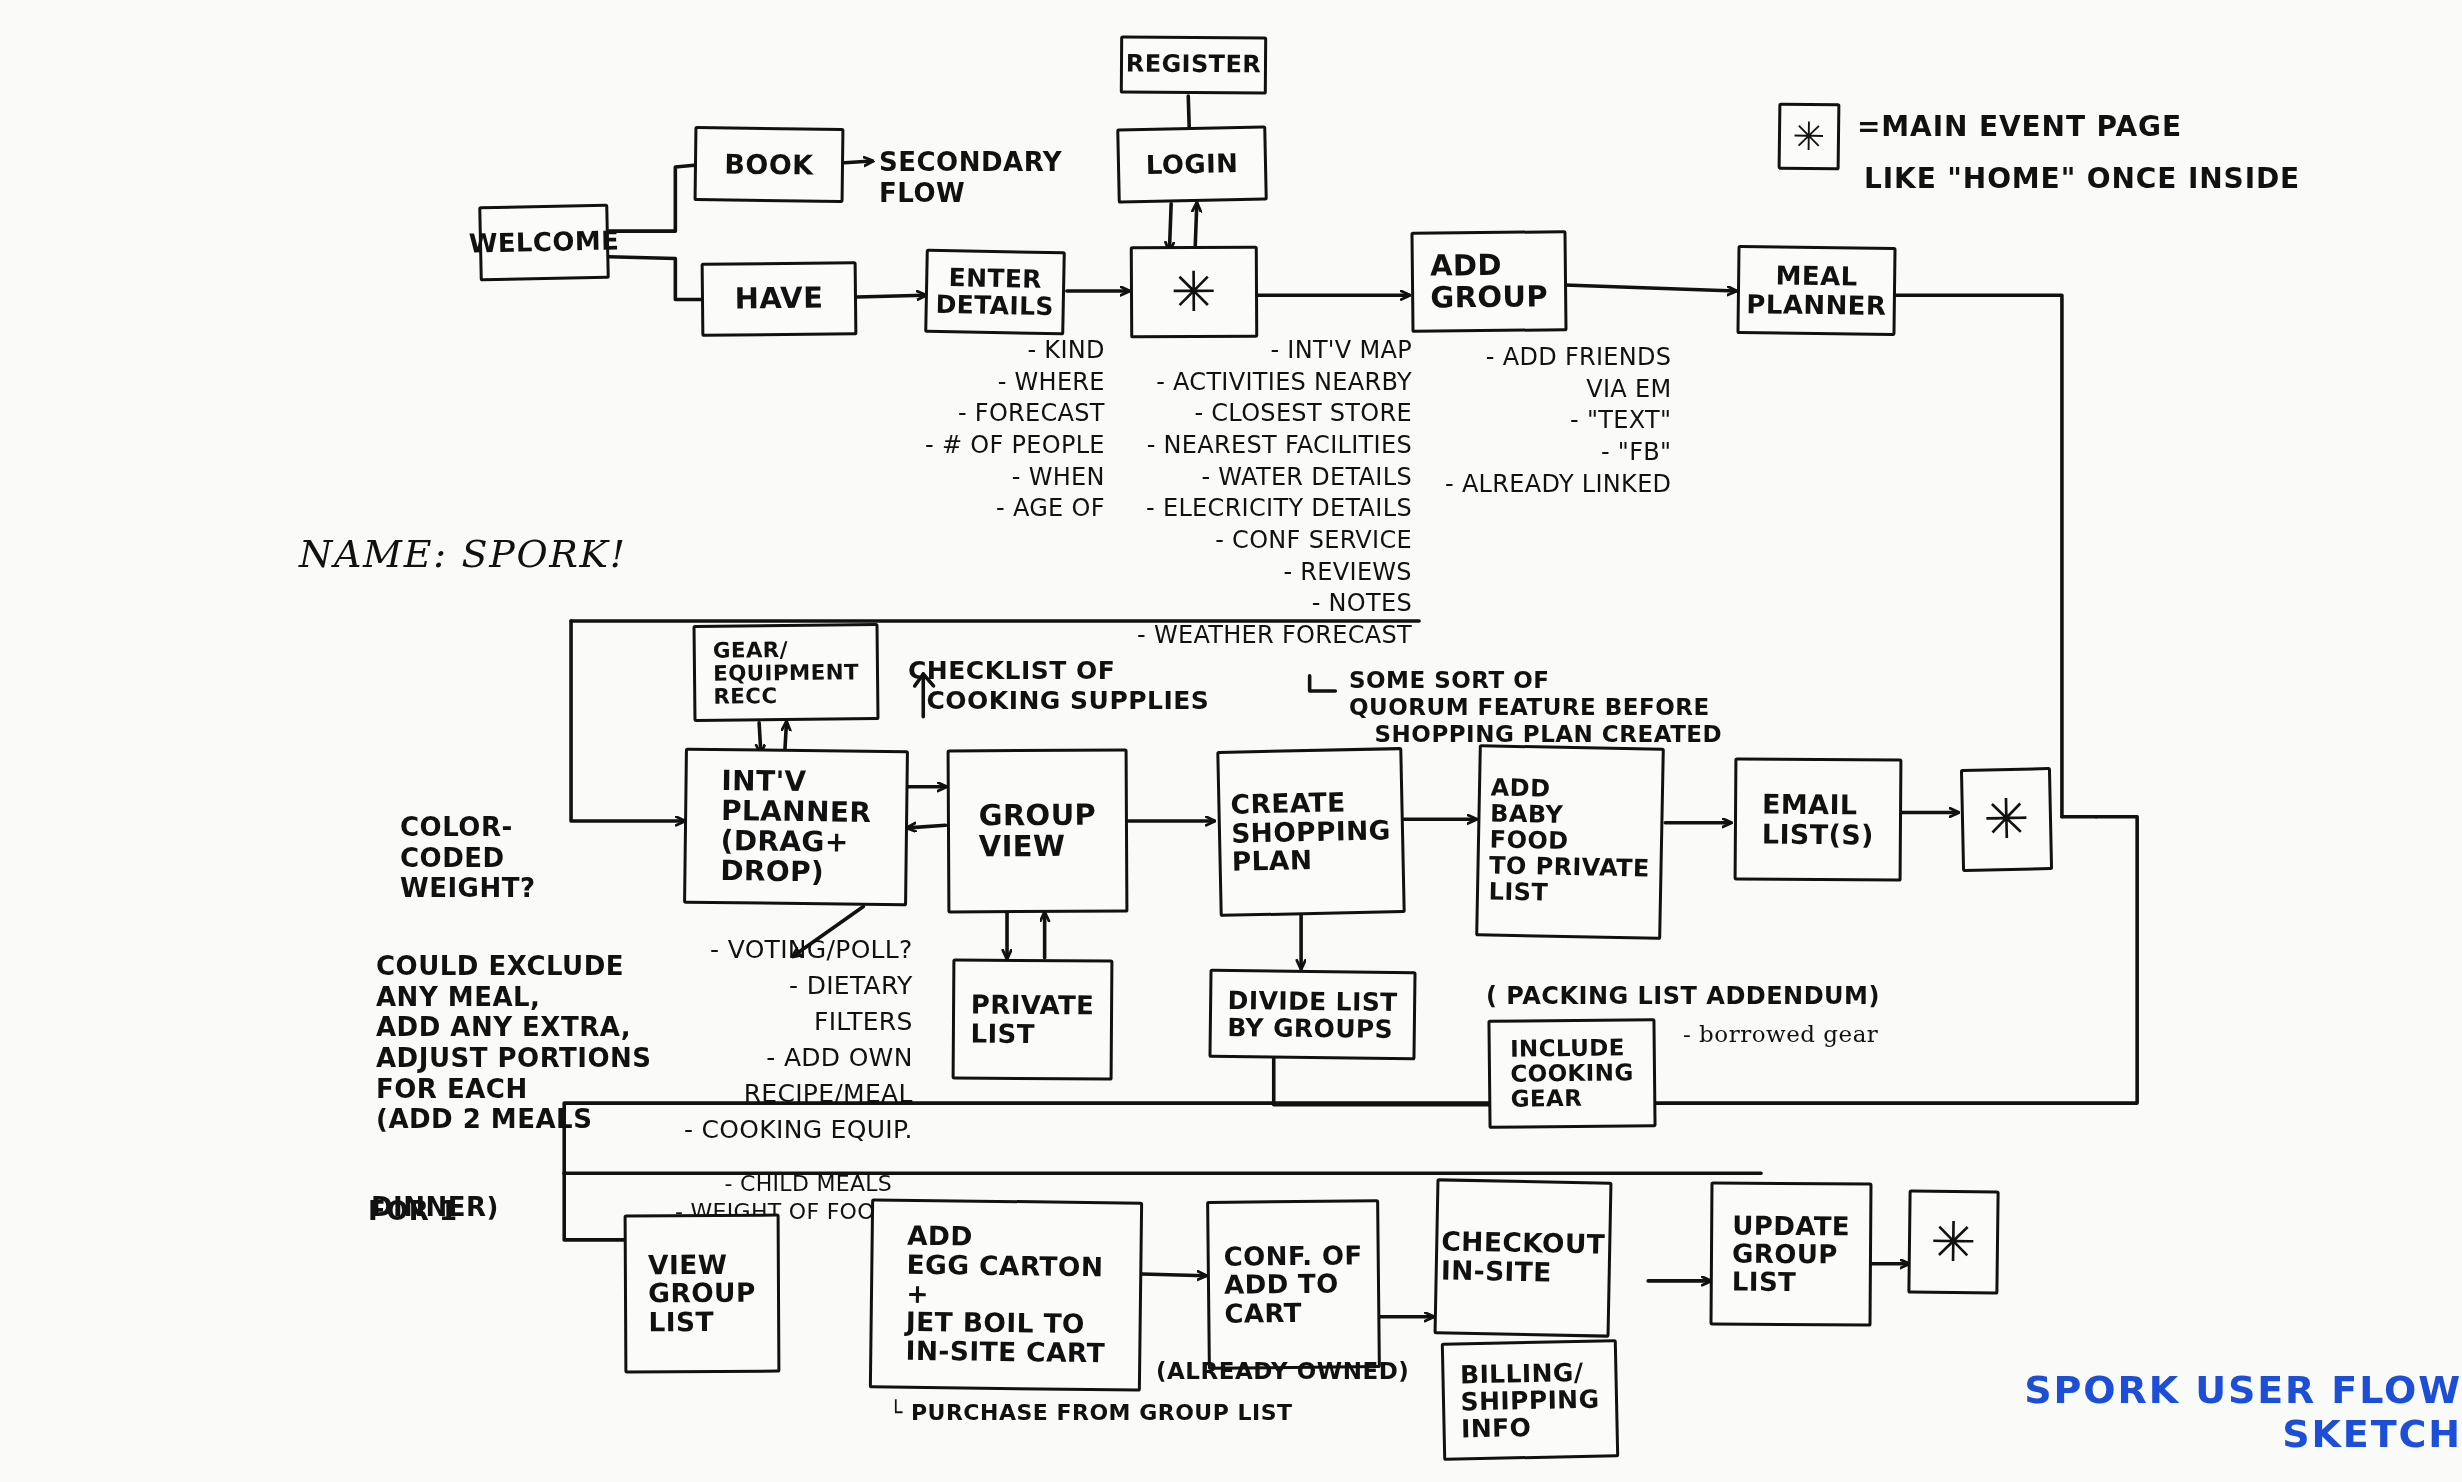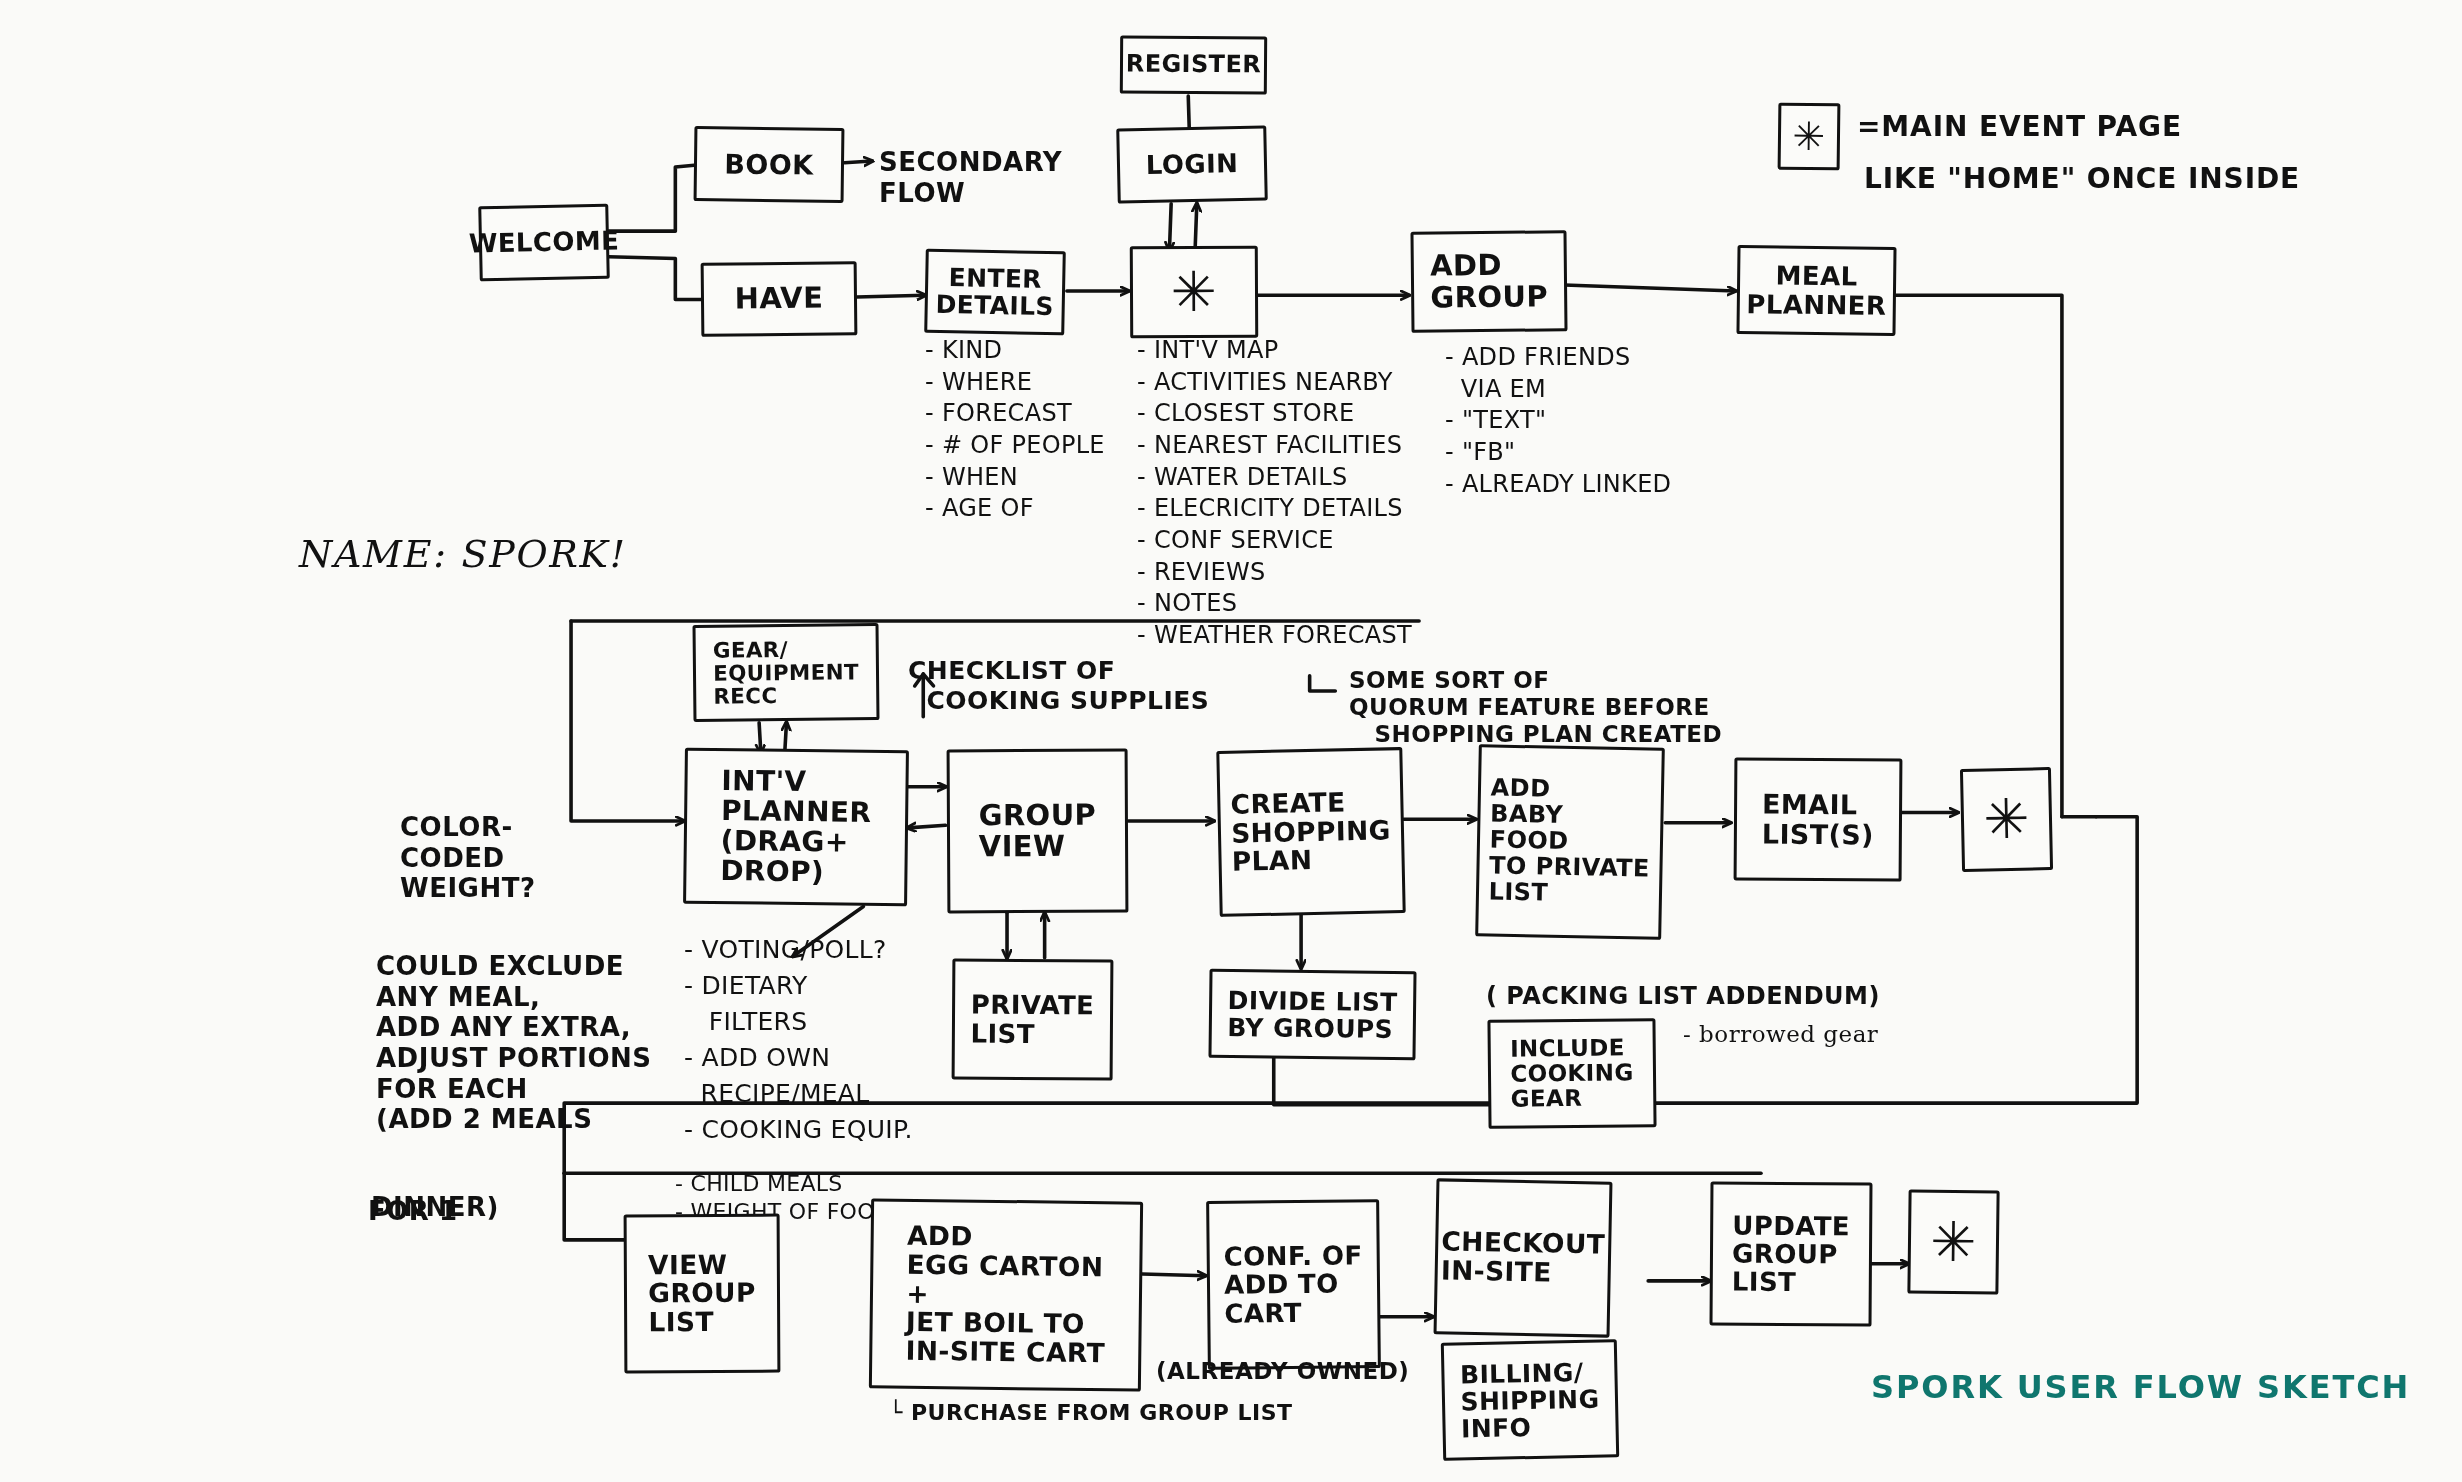--- a/index.html
+++ b/index.html
@@ -25,28 +25,28 @@
   .s3{transform:rotate(1.1deg);}
   .s4{transform:rotate(-0.3deg);}
   .s5{transform:rotate(0.4deg);}
 
   
   .txt{position:absolute;font-family:"DejaVu Sans", sans-serif;
        font-weight:600;letter-spacing:0.5px;line-height:1.18;
        white-space:pre;color:#111;}
   .lst{position:absolute;font-family:"DejaVu Sans", sans-serif;
        font-weight:500;letter-spacing:0.3px;line-height:1.32;color:#111;}
-  .lst div{white-space:pre;}
+  .lst div{white-space:pre;text-align:right;}
   .cursive{font-family:"DejaVu Serif", serif;font-style:italic;font-weight:500;}
 
   .title{position:absolute;font-size:36px;font-weight:600;letter-spacing:1.7px;}
   .title .ul{display:block;border-bottom:4.3px solid #111;width:100%;margin-top:3.4px;}
 
   .footer{position:absolute;font-family:"DejaVu Sans", sans-serif;
-          font-weight:700;letter-spacing:1.9px;font-size:32px;color:#0f766e;}
+          font-weight:700;letter-spacing:1.9px;font-size:38px;color:#1d4ed8;text-align:right;}
 
   .star{font-size:55px;line-height:0.7;font-weight:400;
         font-family:"DejaVu Sans", sans-serif;}
   .star-sm{font-size:39px;line-height:0.7;font-weight:400;}
 
   .legend-txt{position:absolute;font-size:28px;font-weight:600;
               letter-spacing:0.9px;line-height:1.3;white-space:pre;}
 </style>
 </head>
 <body>

